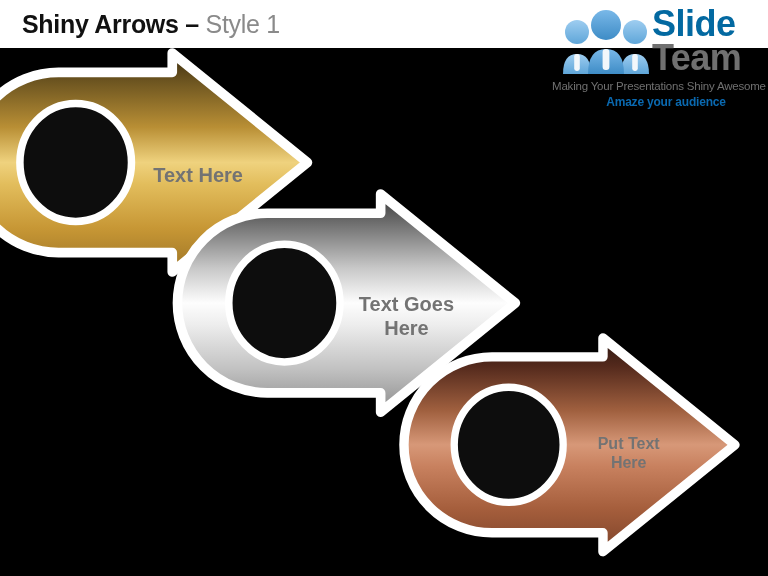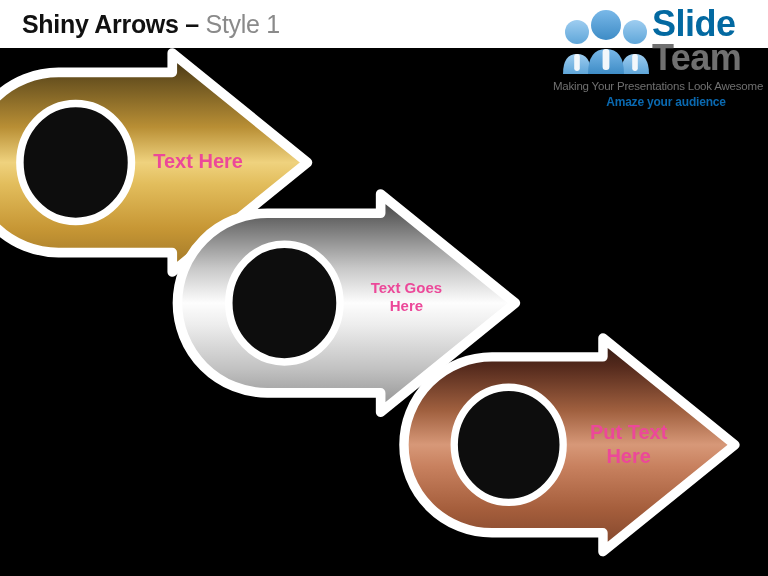--- a/index.html
+++ b/index.html
@@ -87,25 +87,26 @@
     white-space:nowrap;
     letter-spacing:-0.3px;
   }
 
   
   .arrow-group { position:absolute; }
   .arrow-svg { display:block; overflow:visible; }
   .arrow-label {
     position:absolute;
     font-weight:bold;
-    color:#ec4899;
+    color:#737373;
     text-align:center;
     line-height:1.18;
     white-space:pre-line;
     pointer-events:none;
+    margin-top:14px;
   }
 </style>
 </head>
 <body>
 
 <div id="slide">
 
   <div id="header-band"></div>
 
   <div id="page-title"><span>Shiny Arrows – </span><span class="subtitle">Style 1</span></div>
@@ -129,21 +130,21 @@
         <path d="M61 68 q0 -20 14 -20 q14 0 14 20 z" fill="url(#pg1)"></path>
         <rect x="14.2" y="48" width="5.6" height="17" rx="2.4" fill="#f2f7fb"></rect>
         <rect x="72.2" y="48" width="5.6" height="17" rx="2.4" fill="#f2f7fb"></rect>
         <circle cx="46" cy="19" r="15" fill="url(#pg2)"></circle>
         <path d="M28 68 q0 -25 18 -25 q18 0 18 25 z" fill="url(#pg2)"></path>
         <rect x="42.6" y="43" width="6.8" height="21" rx="3" fill="#f2f7fb"></rect>
       </svg>
       <div id="logo-slide">Slide</div>
       <div id="logo-team">Team</div>
     </div>
-    <div id="logo-tagline">Making Your Presentations Look Awesome</div>
+    <div id="logo-tagline">Making Your Presentations Shiny Awesome</div>
     <div class="logo-promo" id="logo-promo1">Amaze your audience</div>
   </div>
 
   <div class="arrow-group" id="g-arrow-gold" style="width: 321.898px; height: 236.058px; left: -8.45985px; top: 52.5547px;">
     <svg class="arrow-svg" width="321.89781021897807" height="236.05839416058393" viewBox="0 0 300 220">
       <defs>
         <linearGradient id="grad-gold" x1="0" y1="0" x2="0" y2="1">
           <stop offset="0.00" stop-color="#3a2b0e"></stop>
           <stop offset="0.13" stop-color="#6d5520"></stop>
           <stop offset="0.34" stop-color="#b98f35"></stop>
@@ -170,38 +171,38 @@
           <stop offset="0.50" stop-color="#fdfdfd"></stop>
           <stop offset="0.60" stop-color="#ededed"></stop>
           <stop offset="0.80" stop-color="#c2c2c2"></stop>
           <stop offset="1.00" stop-color="#8d8d8d"></stop>
         </linearGradient>
       </defs>
       <path d="M 62 18 L 168 18 L 168 0 L 294 102 L 168 204 L 168 186 L 62 186
                A 84 84 0 0 1 62 18 Z" fill="url(#grad-silver)" stroke="#ffffff" stroke-width="9" stroke-linejoin="round"></path>
       <ellipse cx="78" cy="102" rx="52" ry="55" fill="#0d0d0d" stroke="#ffffff" stroke-width="7"></ellipse>
     </svg>
-    <div class="arrow-label" id="lbl-silver" style="font-size: 15px; left: 139.015px; width: 133.668px; top: 85.473px;">Text Goes
+    <div class="arrow-label" id="lbl-silver" style="font-size: 20px; left: 139.015px; width: 133.668px; top: 85.473px;">Text Goes
 Here</div>
   </div>
 
   <div class="arrow-group" id="g-arrow-bronze" style="width: 314.234px; height: 230.438px; left: 427.051px; top: 338.161px;">
     <svg class="arrow-svg" width="314.2335766423358" height="230.4379562043796" viewBox="0 0 300 220">
       <defs>
         <linearGradient id="grad-bronze" x1="0" y1="0" x2="0" y2="1">
           <stop offset="0.00" stop-color="#2a1610"></stop>
           <stop offset="0.13" stop-color="#53291c"></stop>
           <stop offset="0.34" stop-color="#a0603f"></stop>
           <stop offset="0.50" stop-color="#d79878"></stop>
           <stop offset="0.60" stop-color="#c8815f"></stop>
           <stop offset="0.80" stop-color="#a55e3c"></stop>
           <stop offset="1.00" stop-color="#7e432a"></stop>
         </linearGradient>
       </defs>
       <path d="M 62 18 L 168 18 L 168 0 L 294 102 L 168 204 L 168 186 L 62 186
                A 84 84 0 0 1 62 18 Z" fill="url(#grad-bronze)" stroke="#ffffff" stroke-width="9" stroke-linejoin="round"></path>
       <ellipse cx="78" cy="102" rx="52" ry="55" fill="#0d0d0d" stroke="#ffffff" stroke-width="7"></ellipse>
     </svg>
-    <div class="arrow-label" id="lbl-bronze" style="font-size: 20px; left: 136.168px; width: 130.931px; top: 83.2394px;">Put Text
+    <div class="arrow-label" id="lbl-bronze" style="font-size: 16px; left: 136.168px; width: 130.931px; top: 83.2394px;">Put Text
 Here</div>
   </div>
 
 </div>
 
 </body></html>

